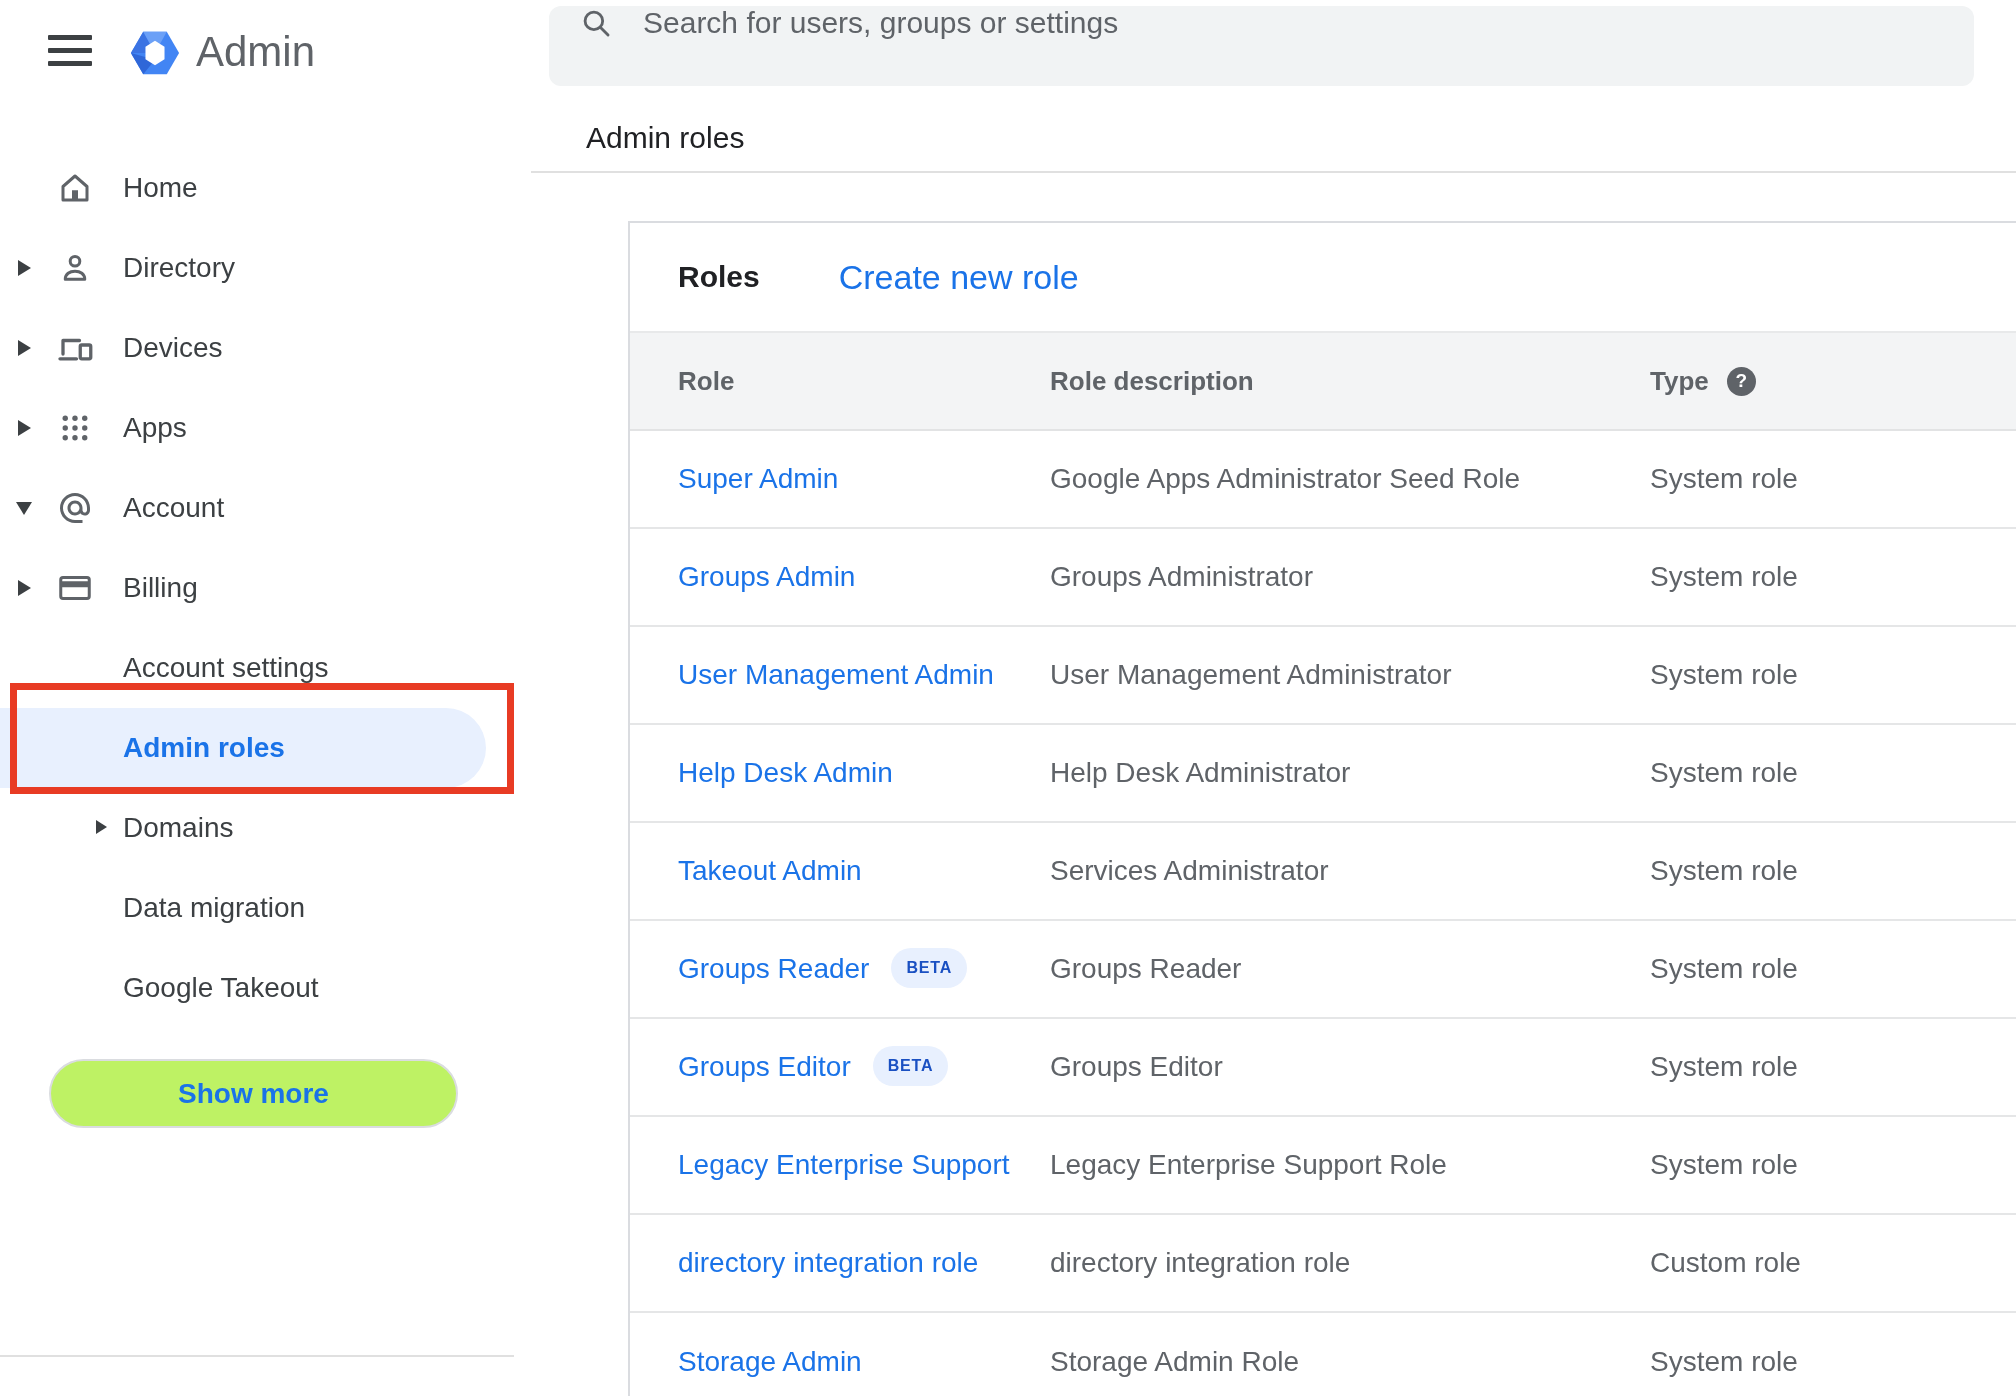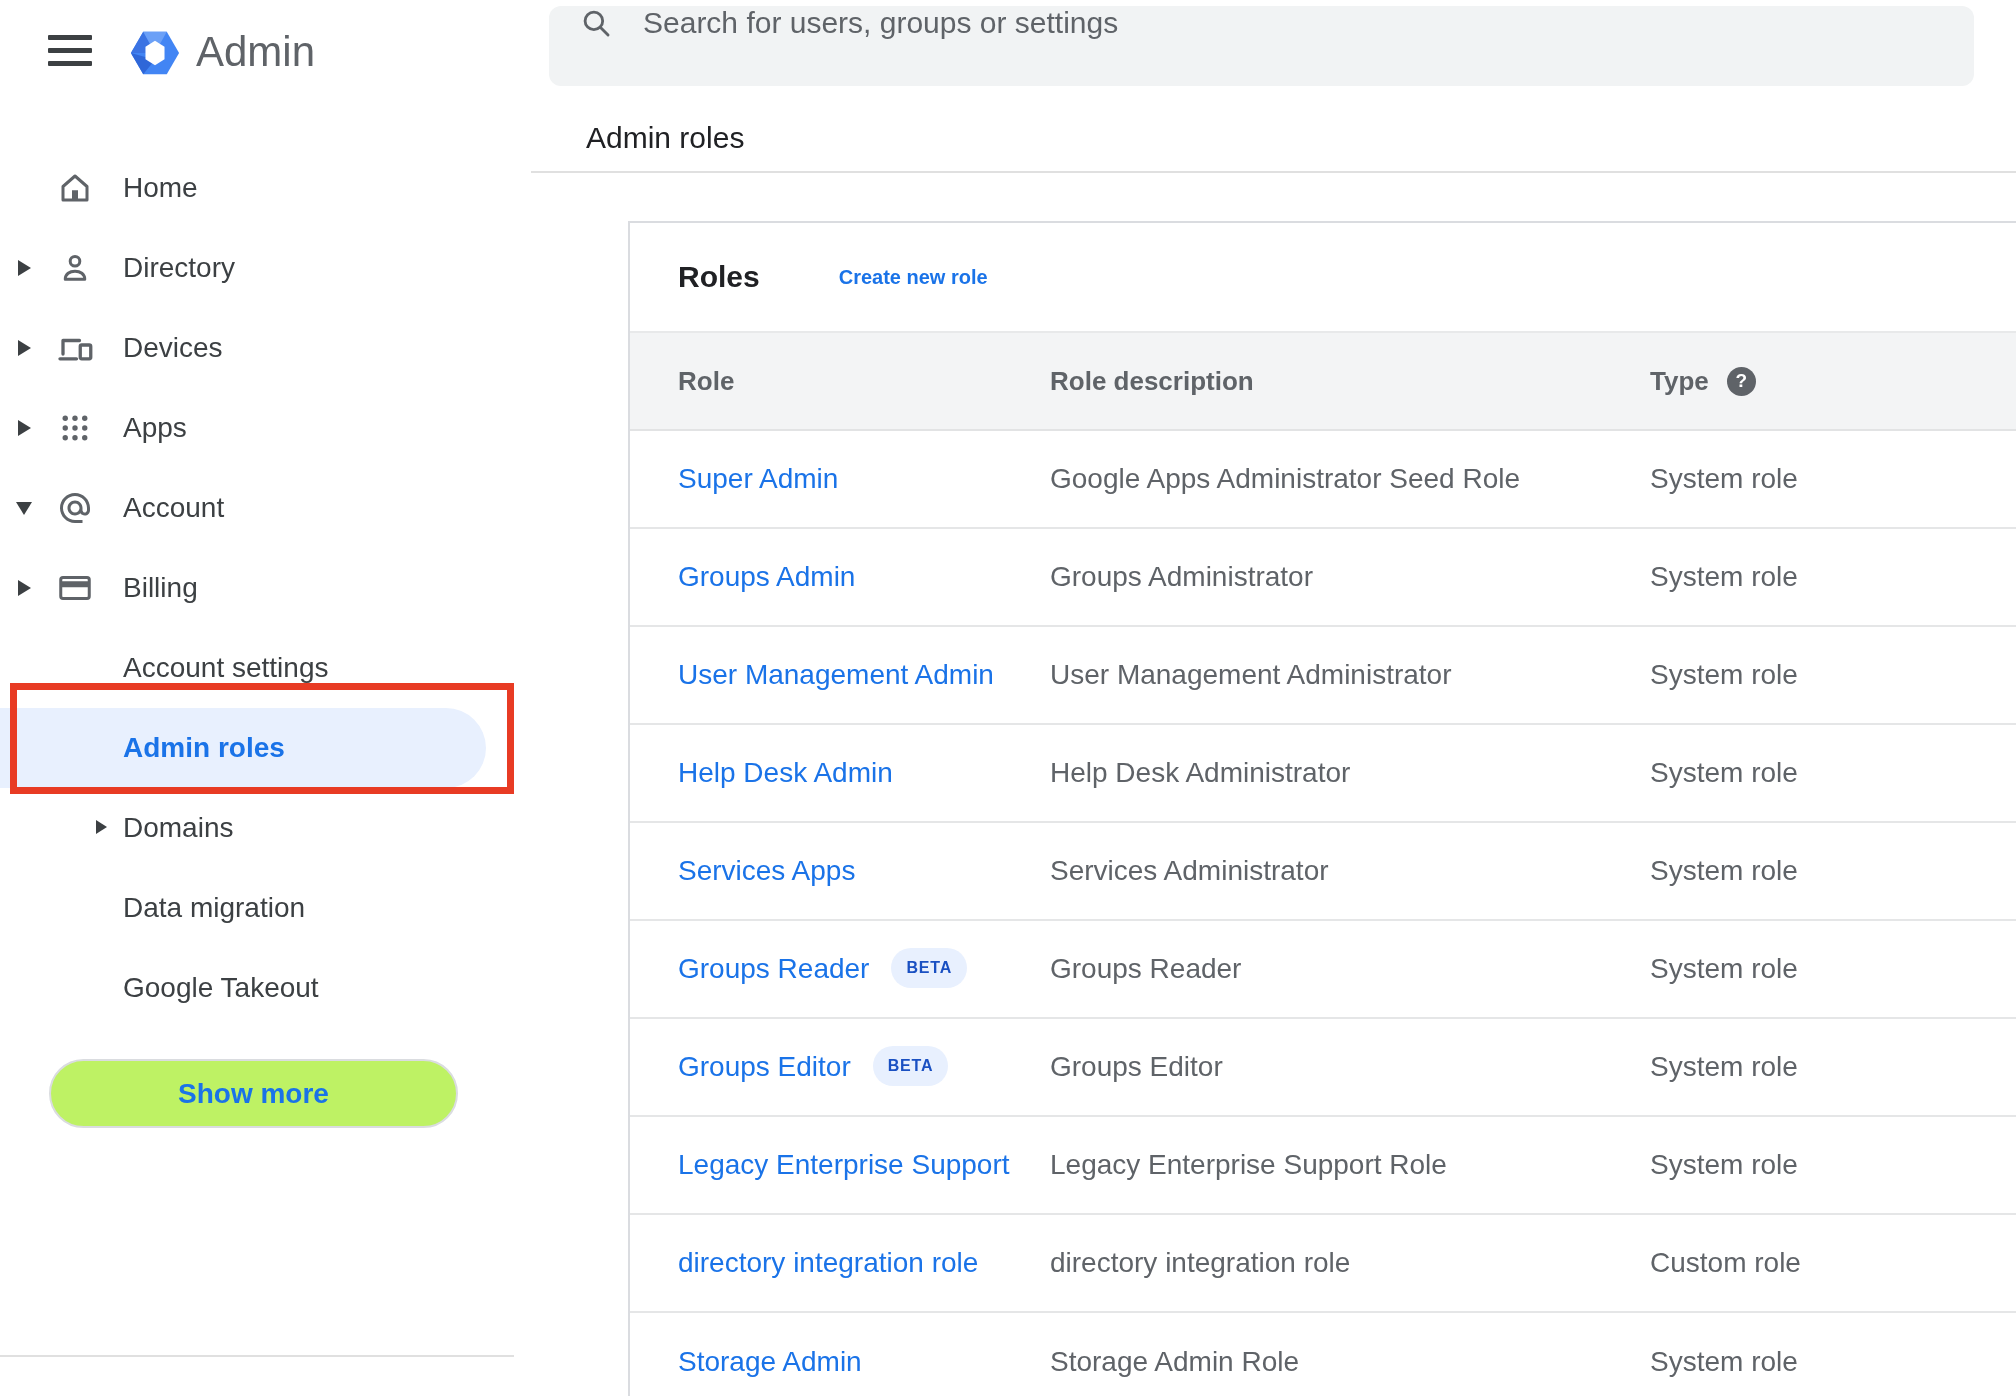--- a/index.html
+++ b/index.html
@@ -67,21 +67,21 @@
   .search-input::placeholder{color:var(--text-secondary);opacity:1;}
 
   .breadcrumb{position:absolute;left:55px;top:121px;font-size:30px;color:var(--text-primary);}
   .main-divider{position:absolute;left:0;top:171px;width:1485px;height:2px;background:var(--divider);}
 
   .card{position:absolute;left:97px;top:221px;width:1391px;height:1175px;background:#fff;
     border-left:2px solid var(--card-border);border-top:2px solid var(--card-border);}
   .card-header{height:110px;display:flex;align-items:center;padding-left:48px;
     border-bottom:2px solid #e8e9ea;}
   .card-title{font-size:30px;font-weight:bold;color:var(--text-primary);}
-  .create-link{margin-left:79px;font-size:20px;color:var(--link-blue);text-decoration:none;cursor:pointer;font-weight:bold;}
+  .create-link{margin-left:79px;font-size:34px;color:var(--link-blue);text-decoration:none;cursor:pointer;}
 
   .thead{height:98px;background:var(--thead-bg);display:flex;align-items:center;
     padding-left:48px;border-bottom:2px solid #e2e3e4;}
   .c1{width:372px;flex:none;display:flex;align-items:center;}
   .c2{width:600px;flex:none;}
   .c3{flex:1;display:flex;align-items:center;}
   .th{font-size:26px;font-weight:bold;color:var(--text-secondary);}
   .help-icon{margin-left:18px;width:29px;height:29px;border-radius:50%;background:var(--icon-gray);
     color:#fff;font-size:19px;font-weight:bold;display:inline-flex;align-items:center;justify-content:center;cursor:pointer;}
 
@@ -279,21 +279,21 @@
           <div class="c1">
             <a class="role-link">Help Desk Admin</a>
           </div>
           <div class="c2"><span class="cell-text">Help Desk Administrator</span></div>
           <div class="c3">
             <span class="cell-text">System role</span>
           </div>
         </div>
         <div class="trow">
           <div class="c1">
-            <a class="role-link">Services Apps</a>
+            <a class="role-link">Takeout Admin</a>
           </div>
           <div class="c2"><span class="cell-text">Services Administrator</span></div>
           <div class="c3">
             <span class="cell-text">System role</span>
           </div>
         </div>
         <div class="trow">
           <div class="c1">
             <a class="role-link">Groups Reader</a>
             <span class="beta">BETA</span>

